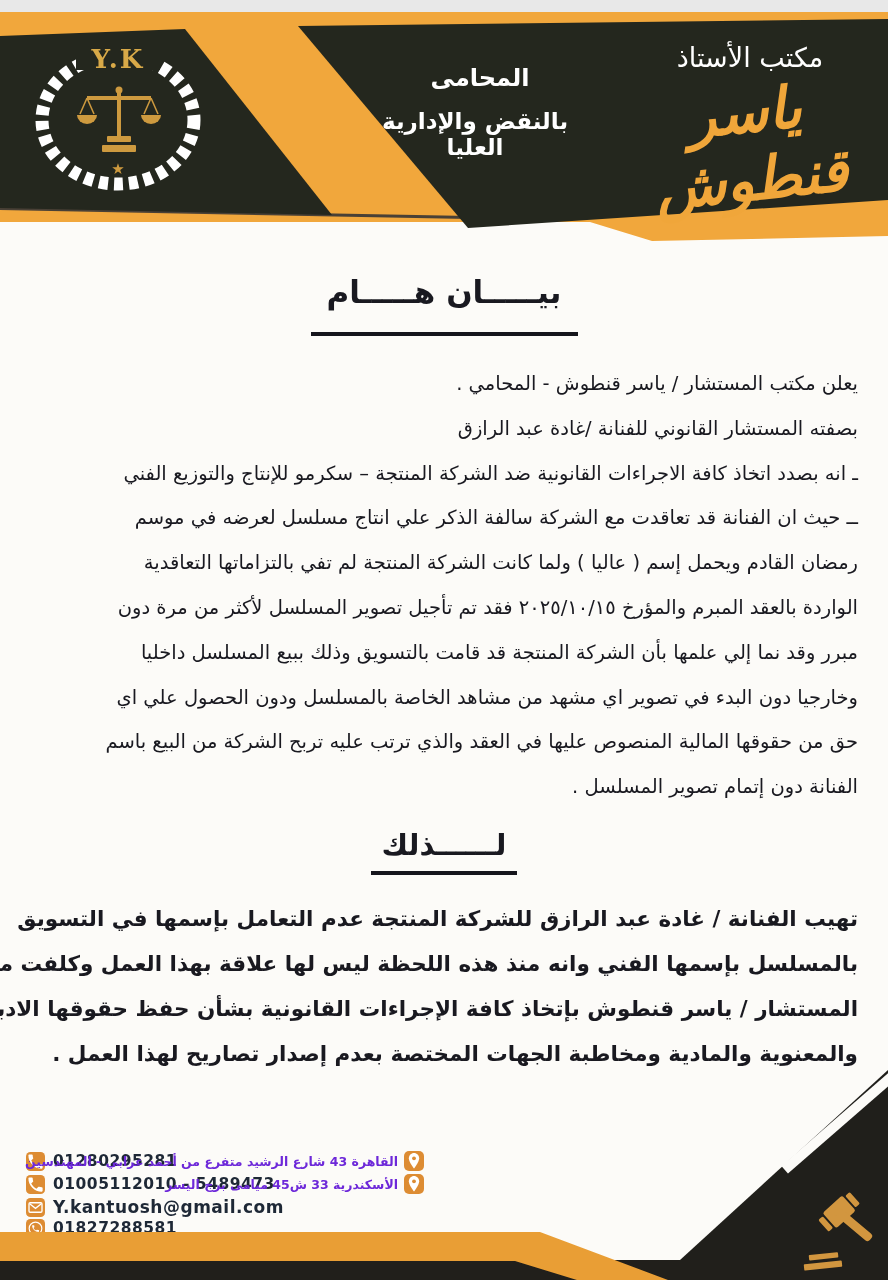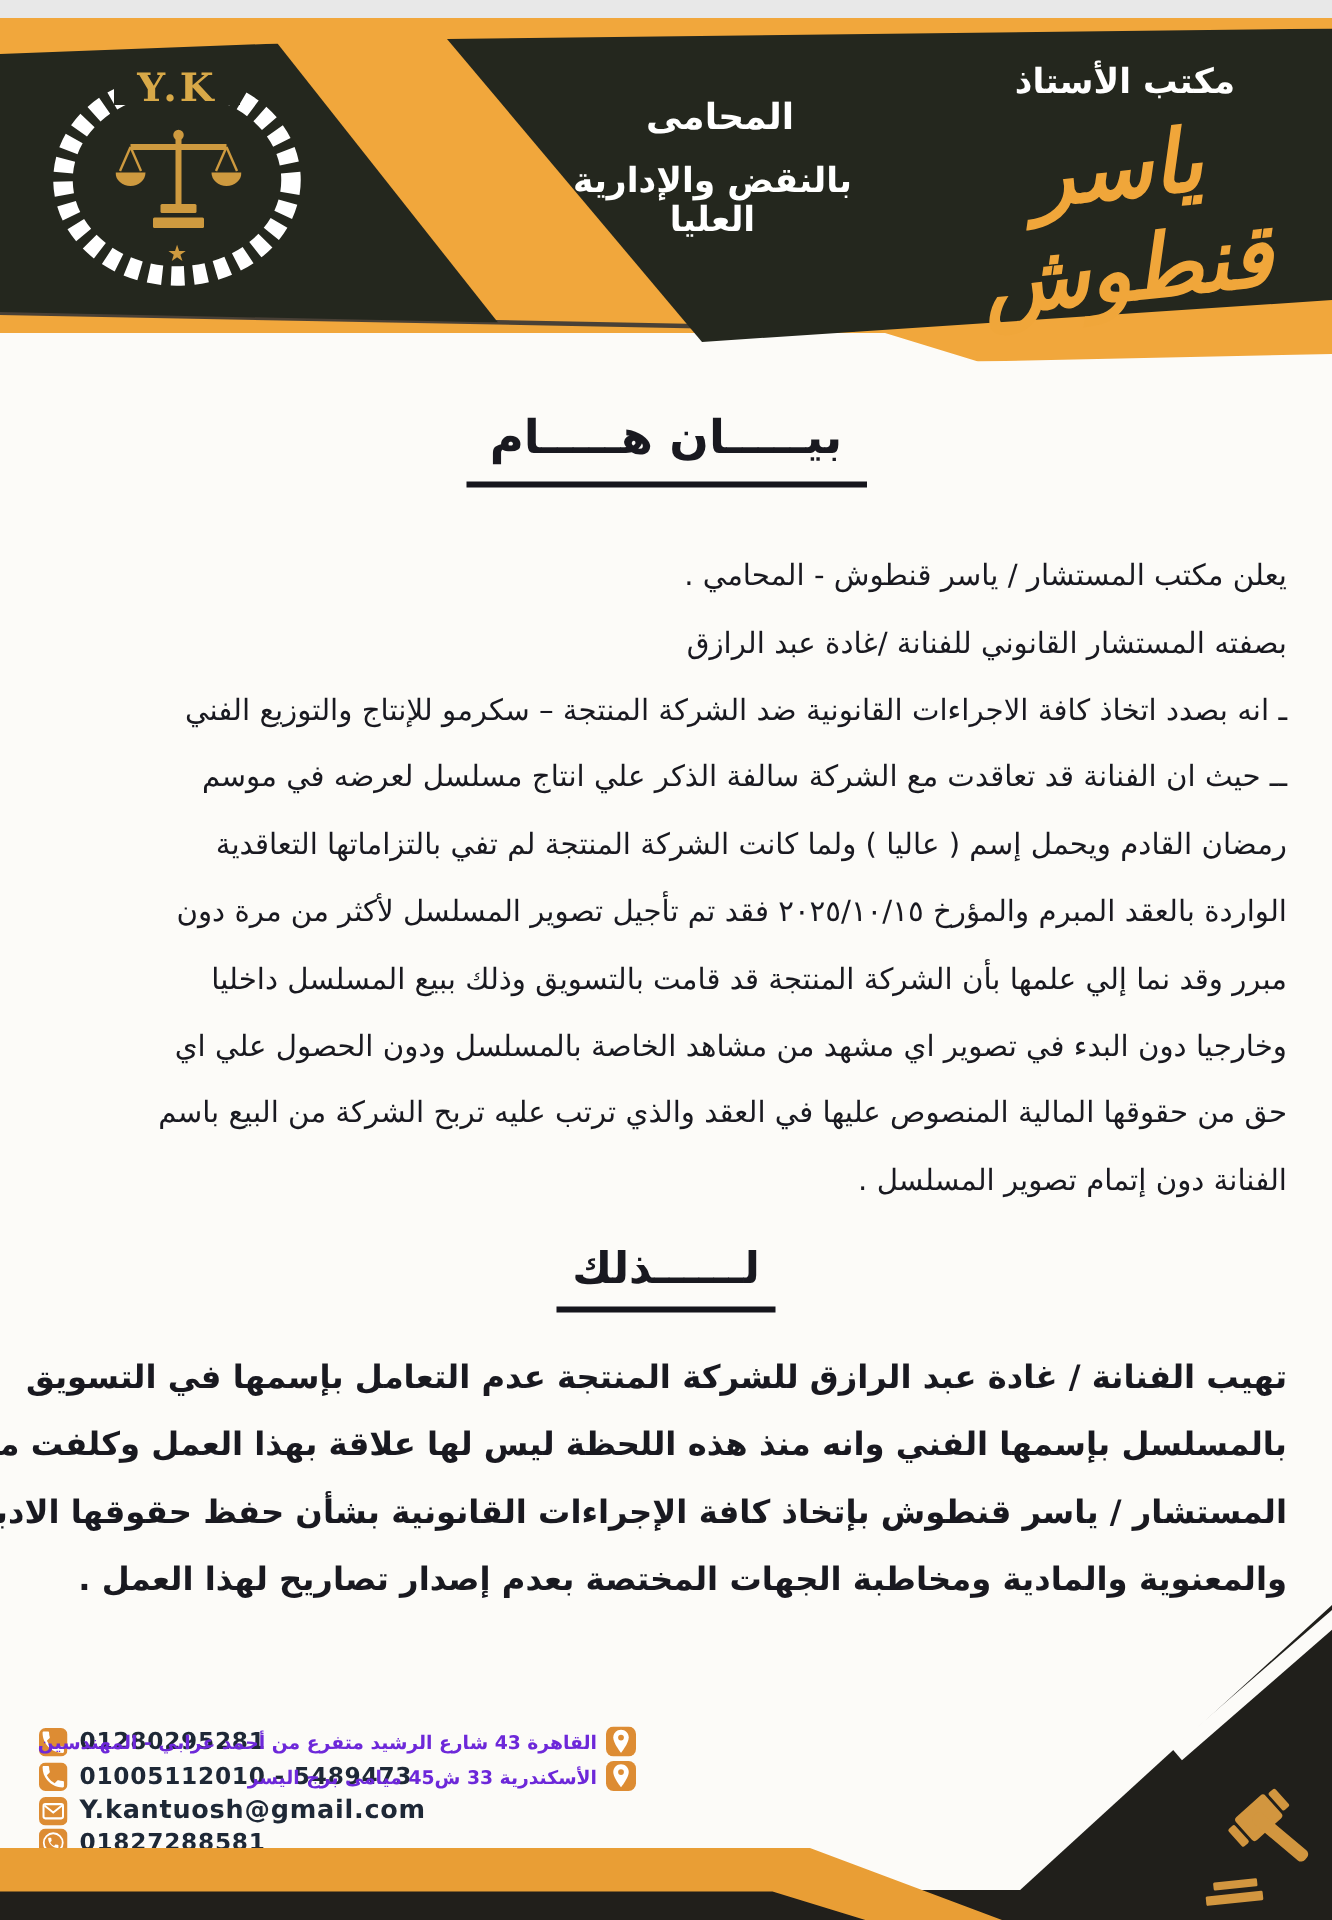--- a/index.html
+++ b/index.html
@@ -12,39 +12,39 @@
   .hdr{position:absolute;left:0;top:0;width:888px;height:240px;}
   .hdr-orange{position:absolute;left:0;top:0;width:888px;height:240px;background:#F1A73C;
     clip-path:polygon(0 0,888px 0,888px 224px,652px 229px,590px 210px,0 210px);}
   .hdr-shadowline{position:absolute;left:0;top:195px;width:570px;height:3px;background:#2b2e35;
     transform:rotate(1.1deg);transform-origin:left center;opacity:.85;}
   .hdr-left{position:absolute;left:0;top:0;width:888px;height:240px;background:#24271E;
     clip-path:polygon(0 24px,185px 17px,332px 203px,0 196px);}
   .hdr-right{position:absolute;left:0;top:0;width:888px;height:240px;background:#24271E;
     clip-path:polygon(298px 14px,888px 7px,888px 188px,468px 216px);}
   .hdr-office-title{position:absolute;left:630px;top:30px;width:240px;text-align:center;
-    color:#fff;font-size:23px;font-weight:bold;direction:rtl;}
+    color:#fff;font-size:27px;font-weight:normal;direction:rtl;}
   .hdr-signature{position:absolute;left:612px;top:66px;width:272px;text-align:center;
     color:#F0A63A;font-size:58px;font-weight:bold;font-style:italic;direction:rtl;
     transform:rotate(-6deg);letter-spacing:-2px;}
   .hdr-lawyer{position:absolute;left:400px;top:52px;width:160px;text-align:center;
     color:#fff;font-size:24px;font-weight:bold;direction:rtl;}
   .hdr-lawyer-sub{position:absolute;left:350px;top:96px;width:250px;text-align:center;
     color:#fff;font-size:23px;font-weight:bold;direction:rtl;}
   
   .logo{position:absolute;left:30px;top:30px;width:180px;height:152px;}
   .logo svg{position:absolute;left:0;top:0;}
   .logo-initials{position:absolute;left:0;top:2px;width:176px;text-align:center;
     font-family:"DejaVu Serif",serif;font-weight:bold;font-size:26px;color:#D8A948;letter-spacing:2px;}
   .logo-star{position:absolute;left:0;top:118px;width:176px;text-align:center;
     color:#CE9A3F;font-size:15px;}
   
   .doc-title{position:absolute;left:0;top:262px;width:888px;text-align:center;direction:rtl;}
   .doc-title span{display:inline-block;font-size:31px;font-weight:bold;letter-spacing:2px;
-    padding:0 16px 11px 16px;border-bottom:4px solid #15151c;}
+    padding:0 16px 22px 16px;border-bottom:4px solid #15151c;}
   .p1{position:absolute;right:30px;left:28px;top:350px;direction:rtl;
     font-size:19.5px;font-weight:normal;line-height:44.8px;}
   .p1 .ln{height:44.8px;white-space:nowrap;}
   .heading2{position:absolute;left:0;top:816px;width:888px;text-align:center;direction:rtl;}
   .heading2 span{display:inline-block;font-size:29px;font-weight:bold;
     padding:0 10px 9px 10px;border-bottom:4px solid #15151c;}
   .p2{position:absolute;right:30px;left:28px;top:884px;direction:rtl;
     font-size:21.5px;font-weight:bold;line-height:45px;}
   .p2 .ln{height:45px;white-space:nowrap;}
   

